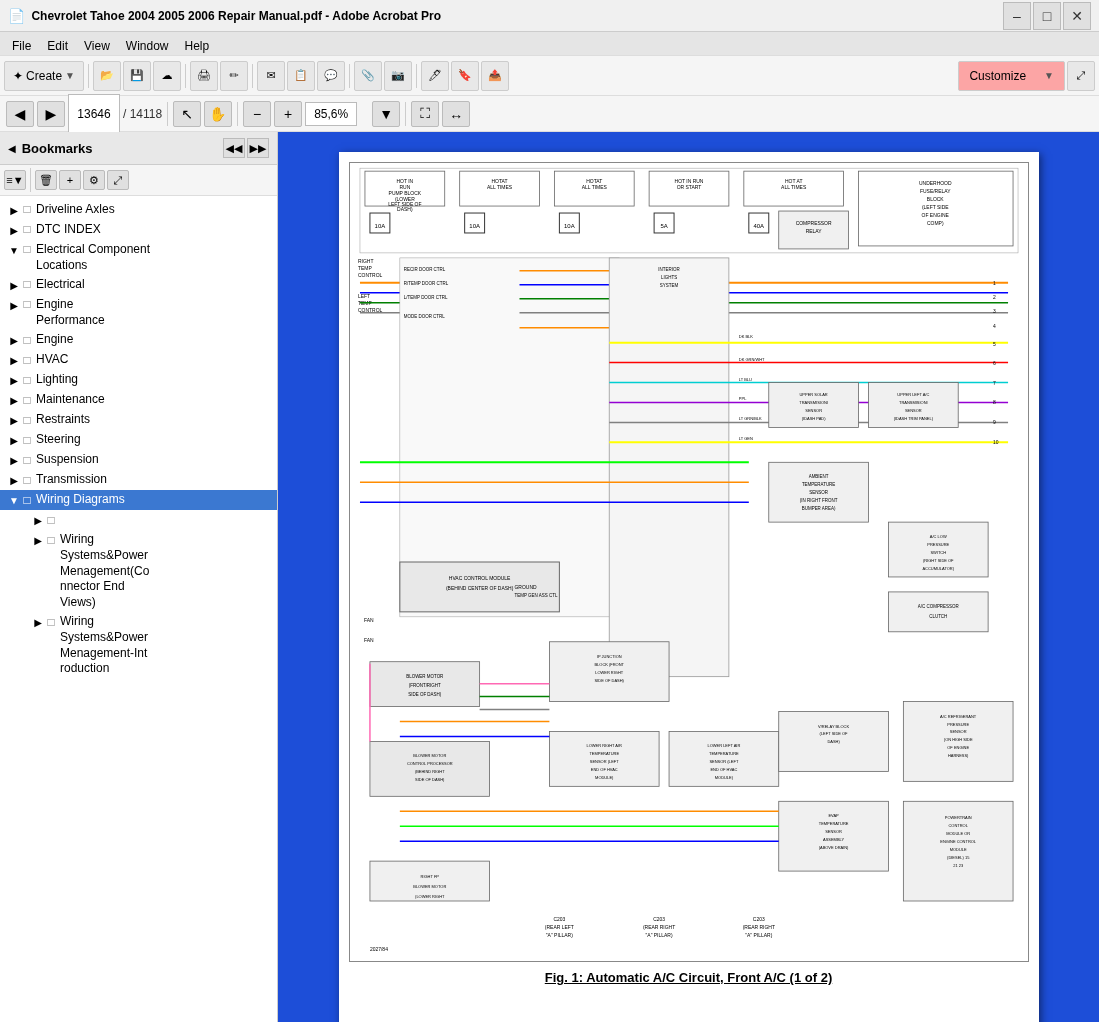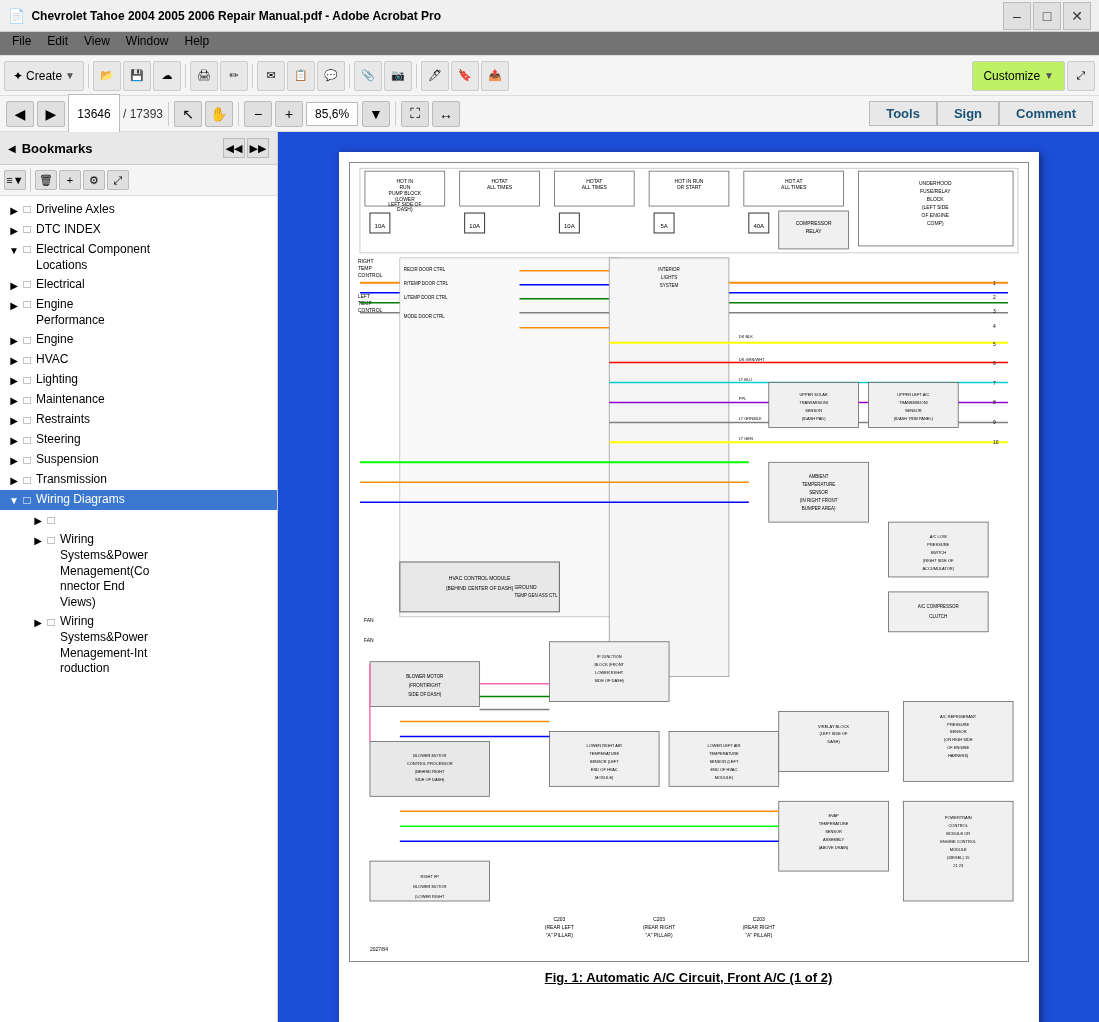--- a/index.html
+++ b/index.html
@@ -14,24 +14,24 @@
       padding: 0 8px;
       border-bottom: 1px solid #ccc;
       user-select: none;
     }
     .title-bar-text { flex: 1; font-size: 12px; color: #000; font-weight: bold; }
     .title-bar-controls { display: flex; gap: 2px; }
     .title-bar-btn { width: 28px; height: 28px; background: #e0e0e0; border: 1px solid #bbb; display: flex; align-items: center; justify-content: center; cursor: pointer; font-size: 14px; color: #333; }
 
     
     .menu-bar {
-      background: #737373;
+      background: #e5e5e5;
       height: 24px;
       display: flex;
-      align-items: flex-start;
+      align-items: flex-end;
       padding: 0 4px;
       border-bottom: 1px solid #ddd;
     }
     .menu-item { padding: 2px 8px; cursor: pointer; font-size: 12px; color: #000; }
 
     
     .toolbar {
       background: #f5f5f5;
       height: 40px;
       display: flex;
@@ -64,26 +64,26 @@
       align-items: center;
       gap: 3px;
       cursor: pointer;
       border-radius: 2px;
       font-size: 12px;
     }
     .customize-btn {
       margin-left: auto;
       padding: 0 10px;
       height: 30px;
-      background: #bef264;
+      background: #fca5a5;
       border: 1px solid #ccc;
       cursor: pointer;
       display: flex;
       align-items: center;
-      gap: 4px;
+      gap: 18px;
       font-size: 12px;
       border-radius: 2px;
     }
     .tool-icon-expand { font-size: 10px; color: #555; }
 
     
     .nav-bar {
       background: #f5f5f5;
       height: 36px;
       display: flex;
@@ -114,21 +114,21 @@
       height: 40px;
       border: 1px solid #bbb;
       text-align: center;
       font-size: 12px;
       padding: 0 3px;
     }
     .page-total { font-size: 12px; color: #333; }
     .zoom-group {
       display: flex;
       align-items: center;
-      gap: 4px;
+      gap: 15px;
     }
     .zoom-input {
       width: 52px;
       height: 24px;
       border: 1px solid #bbb;
       text-align: center;
       font-size: 12px;
     }
     .nav-right-btns { margin-left: auto; display: flex; gap: 0; }
     .nav-tab {
@@ -319,40 +319,35 @@
     <span class="tool-icon-expand">▼</span>
   </div>
   <div class="tool-btn">⤢</div>
 </div>
 
 <div class="nav-bar">
   <div class="nav-btn">◀</div>
   <div class="nav-btn">▶</div>
   <div class="page-input-group">
     <input class="page-input" value="13646" style="">
-    <span class="page-total">/ 17393</span>
+    <span class="page-total">/ 14118</span>
   </div>
   <div class="tool-separator"></div>
   <div class="nav-btn">↖</div>
   <div class="nav-btn">✋</div>
   <div class="tool-separator"></div>
   <div class="nav-btn">−</div>
   <div class="nav-btn">+</div>
   <div class="zoom-group">
     <input class="zoom-input" value="85,6%" style="">
     <div class="nav-btn">▼</div>
   </div>
   <div class="tool-separator"></div>
   <div class="nav-btn">⛶</div>
   <div class="nav-btn">↔</div>
-  <div class="nav-right-btns">
-    <div class="nav-tab">Tools</div>
-    <div class="nav-tab">Sign</div>
-    <div class="nav-tab">Comment</div>
-  </div>
 </div>
 
 <div class="main-area">
 
   <div class="left-panel">
 
     <div class="bookmarks-header">
       <div style="display:flex;align-items:center;gap:6px;">
         <span style="font-size:10px;cursor:pointer;">◀</span>
         <span class="bookmarks-title">Bookmarks</span>

